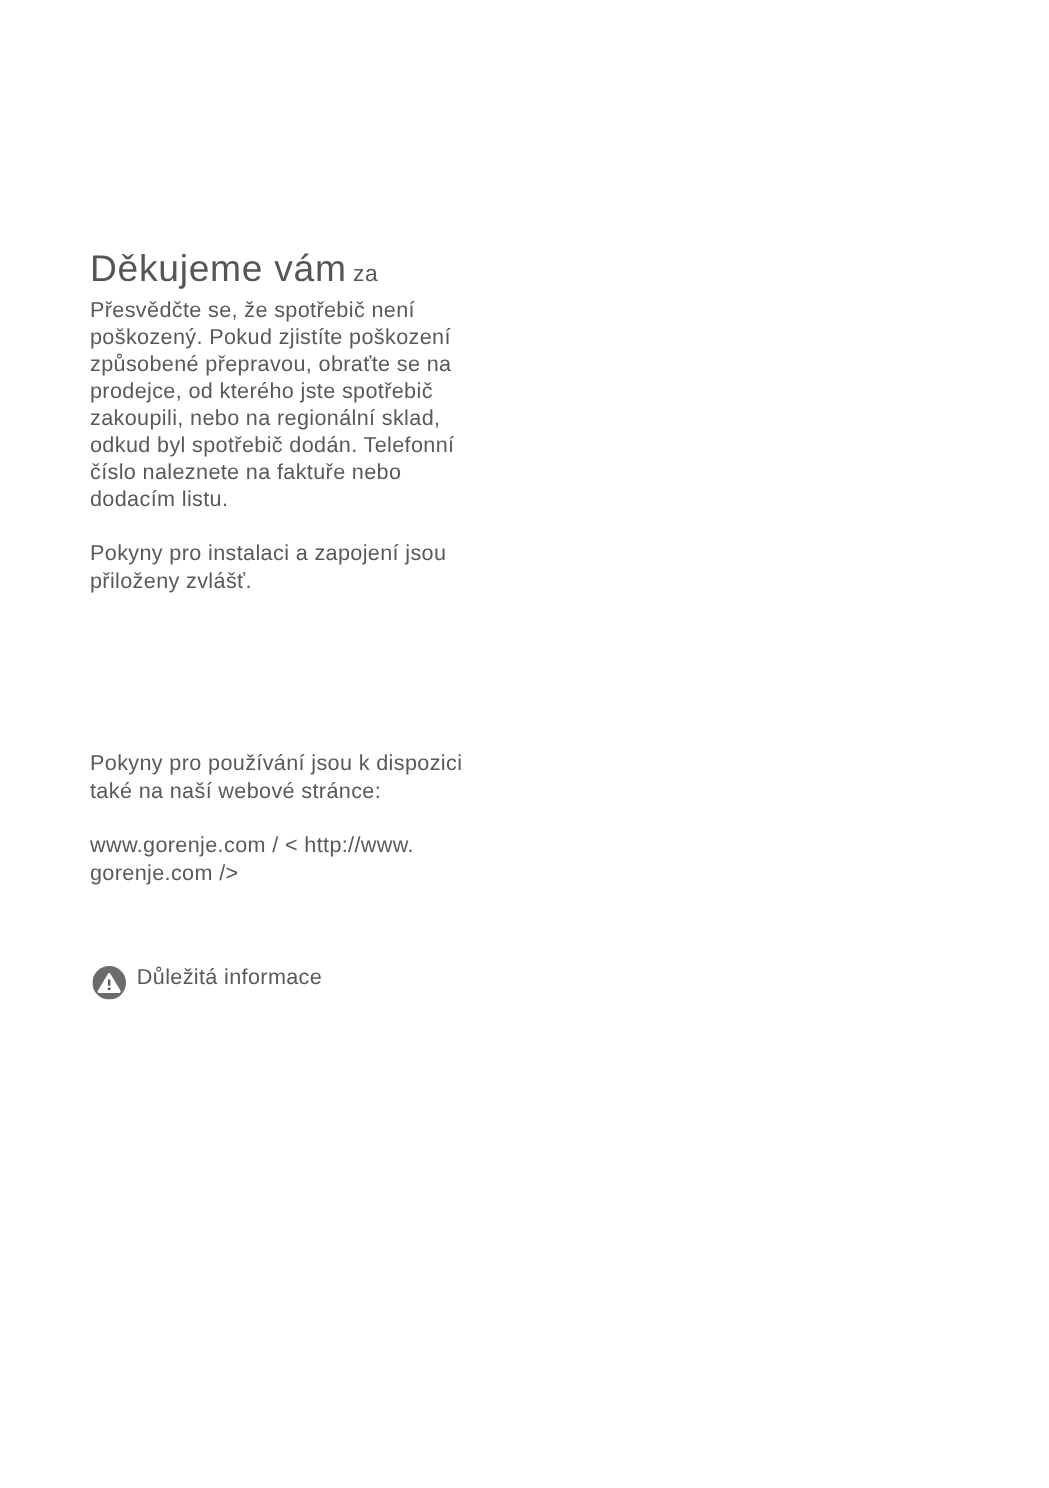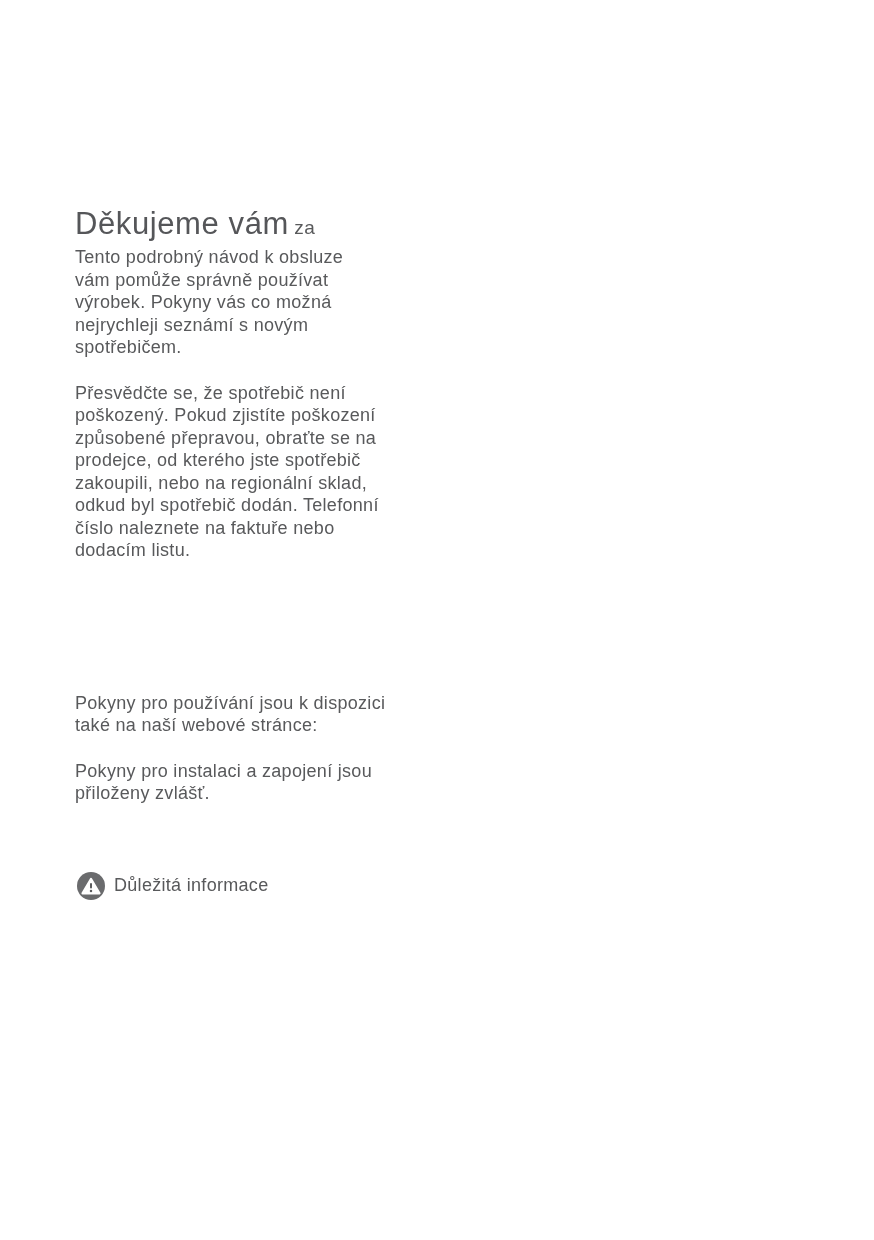--- a/index.html
+++ b/index.html
@@ -56,21 +56,21 @@
     margin-top: 0;
   }
   p.para.website {
     margin-top: 130px;
   }
   .legend {
     margin-top: 65px;
   }
   .legend-row {
     display: flex;
-    align-items: center;
+    align-items: flex-start;
     margin-bottom: 5px;
   }
   .legend-row .icon-wrap {
     width: 32px;
     height: 32px;
     display: flex;
     align-items: center;
     justify-content: center;
     margin-right: 7px;
     flex: 0 0 auto;
@@ -86,41 +86,38 @@
 
 <div class="page">
   <div class="content">
 
     <div class="heading">
       <span class="title">Děkujeme vám</span>
       <span class="suffix">za</span>
     </div>
 
 
-    <p class="para">Tento podrobný návod k obsluze
-vám pomůže správně používat
-výrobek. Pokyny vás co možná
-nejrychleji seznámí s novým
-spotřebičem.</p>
 
     <p class="para">Přesvědčte se, že spotřebič není
 poškozený. Pokud zjistíte poškození
 způsobené přepravou, obraťte se na
 prodejce, od kterého jste spotřebič
 zakoupili, nebo na regionální sklad,
 odkud byl spotřebič dodán. Telefonní
 číslo naleznete na faktuře nebo
 dodacím listu.</p>
 
+    <p class="para">Pokyny pro instalaci a zapojení jsou
+přiloženy zvlášť.</p>
+
     <p class="para website">Pokyny pro používání jsou k dispozici
 také na naší webové stránce:</p>
 
-    <p class="para">Pokyny pro instalaci a zapojení jsou
-přiloženy zvlášť.</p>
-
+    <p class="para">www.gorenje.com / &lt; http://www.
+gorenje.com /&gt;</p>
 
     <div class="legend">
 
       <div class="legend-row">
         <span class="icon-wrap">
           <svg width="28" height="28" viewBox="0 0 28 28">
             <circle cx="14" cy="14" r="14" fill="#6a6b6d"></circle>
             <path d="M14 7 L22.4 21.3 L5.6 21.3 Z" fill="#ffffff" stroke="#ffffff" stroke-width="2.4" stroke-linejoin="round"></path>
             <rect x="13" y="11" width="2" height="5.6" rx="1" fill="#5a5b5d"></rect>
             <circle cx="14" cy="19" r="1.25" fill="#5a5b5d"></circle>

